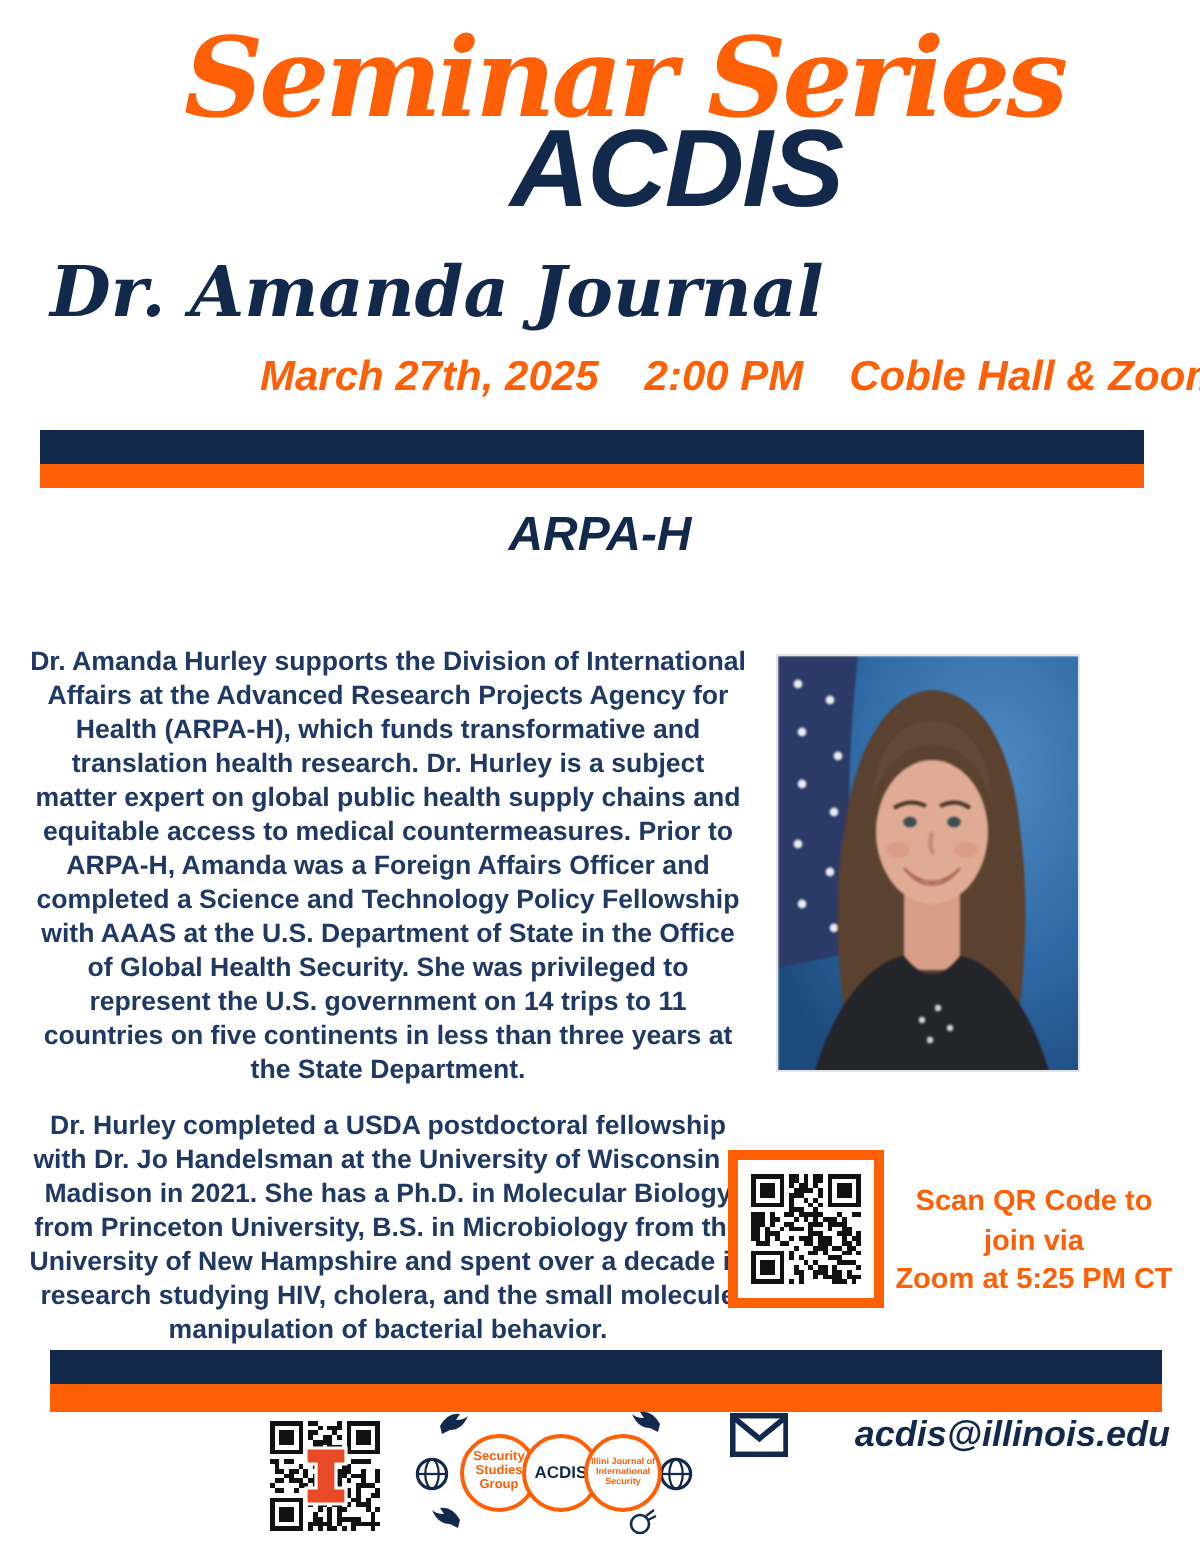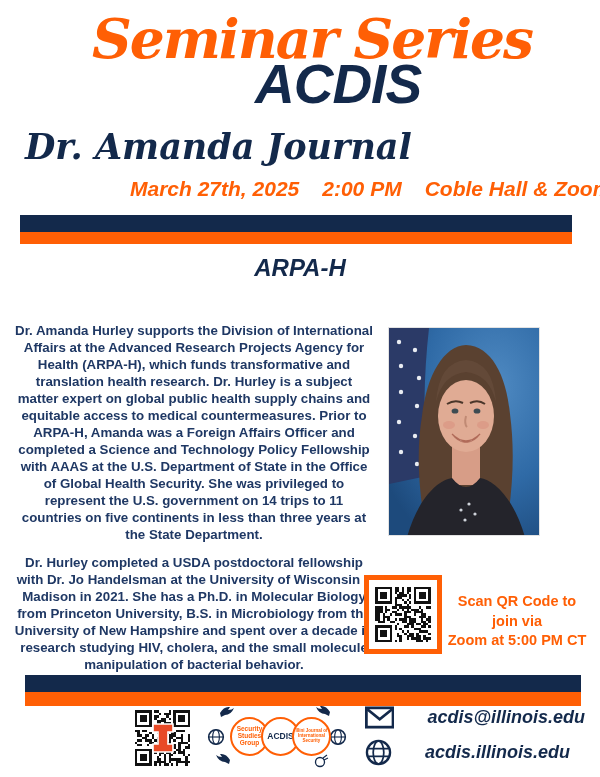--- a/index.html
+++ b/index.html
@@ -336,21 +336,21 @@
           <rect x="17" y="1" width="5" height="5" fill="#fff"></rect>
           <rect x="18" y="2" width="3" height="3" fill="#111"></rect>
           <rect x="0" y="16" width="7" height="7"></rect>
           <rect x="1" y="17" width="5" height="5" fill="#fff"></rect>
           <rect x="2" y="18" width="3" height="3" fill="#111"></rect>
         </svg></span>
   </div>
 
   <div class="qr-caption">
     <div>Scan QR Code to join via</div>
-    <div>Zoom at 5:00 PM CT</div>
+    <div>Zoom at 5:25 PM CT</div>
   </div>
 
   <div class="bar-group bars-foot">
     <div class="bar-navy"></div>
     <div class="bar-orange"></div>
   </div>
 
   <div class="qr-illinois">
     <span class="qr-fill"><svg viewBox="-1 -1 25 25" width="100%" height="100%" shape-rendering="crispEdges" fill="#111">
           <rect x="8" y="0" width="1" height="1"></rect>
@@ -579,24 +579,15 @@
   </div>
 
   <div class="contact">
     <div class="contact-row">
       <svg width="31" height="23" viewBox="0 0 32 24">
         <rect x="1.5" y="1.5" width="29" height="21" fill="none" stroke="#13294B" stroke-width="3"></rect>
         <path d="M2.5,3 L16,14 L29.5,3" fill="none" stroke="#13294B" stroke-width="3"></path>
       </svg>
       <span class="txt">acdis@illinois.edu</span>
     </div>
-    <div class="contact-row">
-      <svg width="27" height="27" viewBox="0 0 28 28">
-        <circle cx="14" cy="14" r="12" fill="none" stroke="#13294B" stroke-width="2.4"></circle>
-        <ellipse cx="14" cy="14" rx="5.5" ry="12" fill="none" stroke="#13294B" stroke-width="1.8"></ellipse>
-        <line x1="2" y1="10" x2="26" y2="10" stroke="#13294B" stroke-width="1.8"></line>
-        <line x1="2" y1="18" x2="26" y2="18" stroke="#13294B" stroke-width="1.8"></line>
-      </svg>
-      <span class="txt">acdis.illinois.edu</span>
-    </div>
   </div>
 
 </div>
 
 </body></html>

